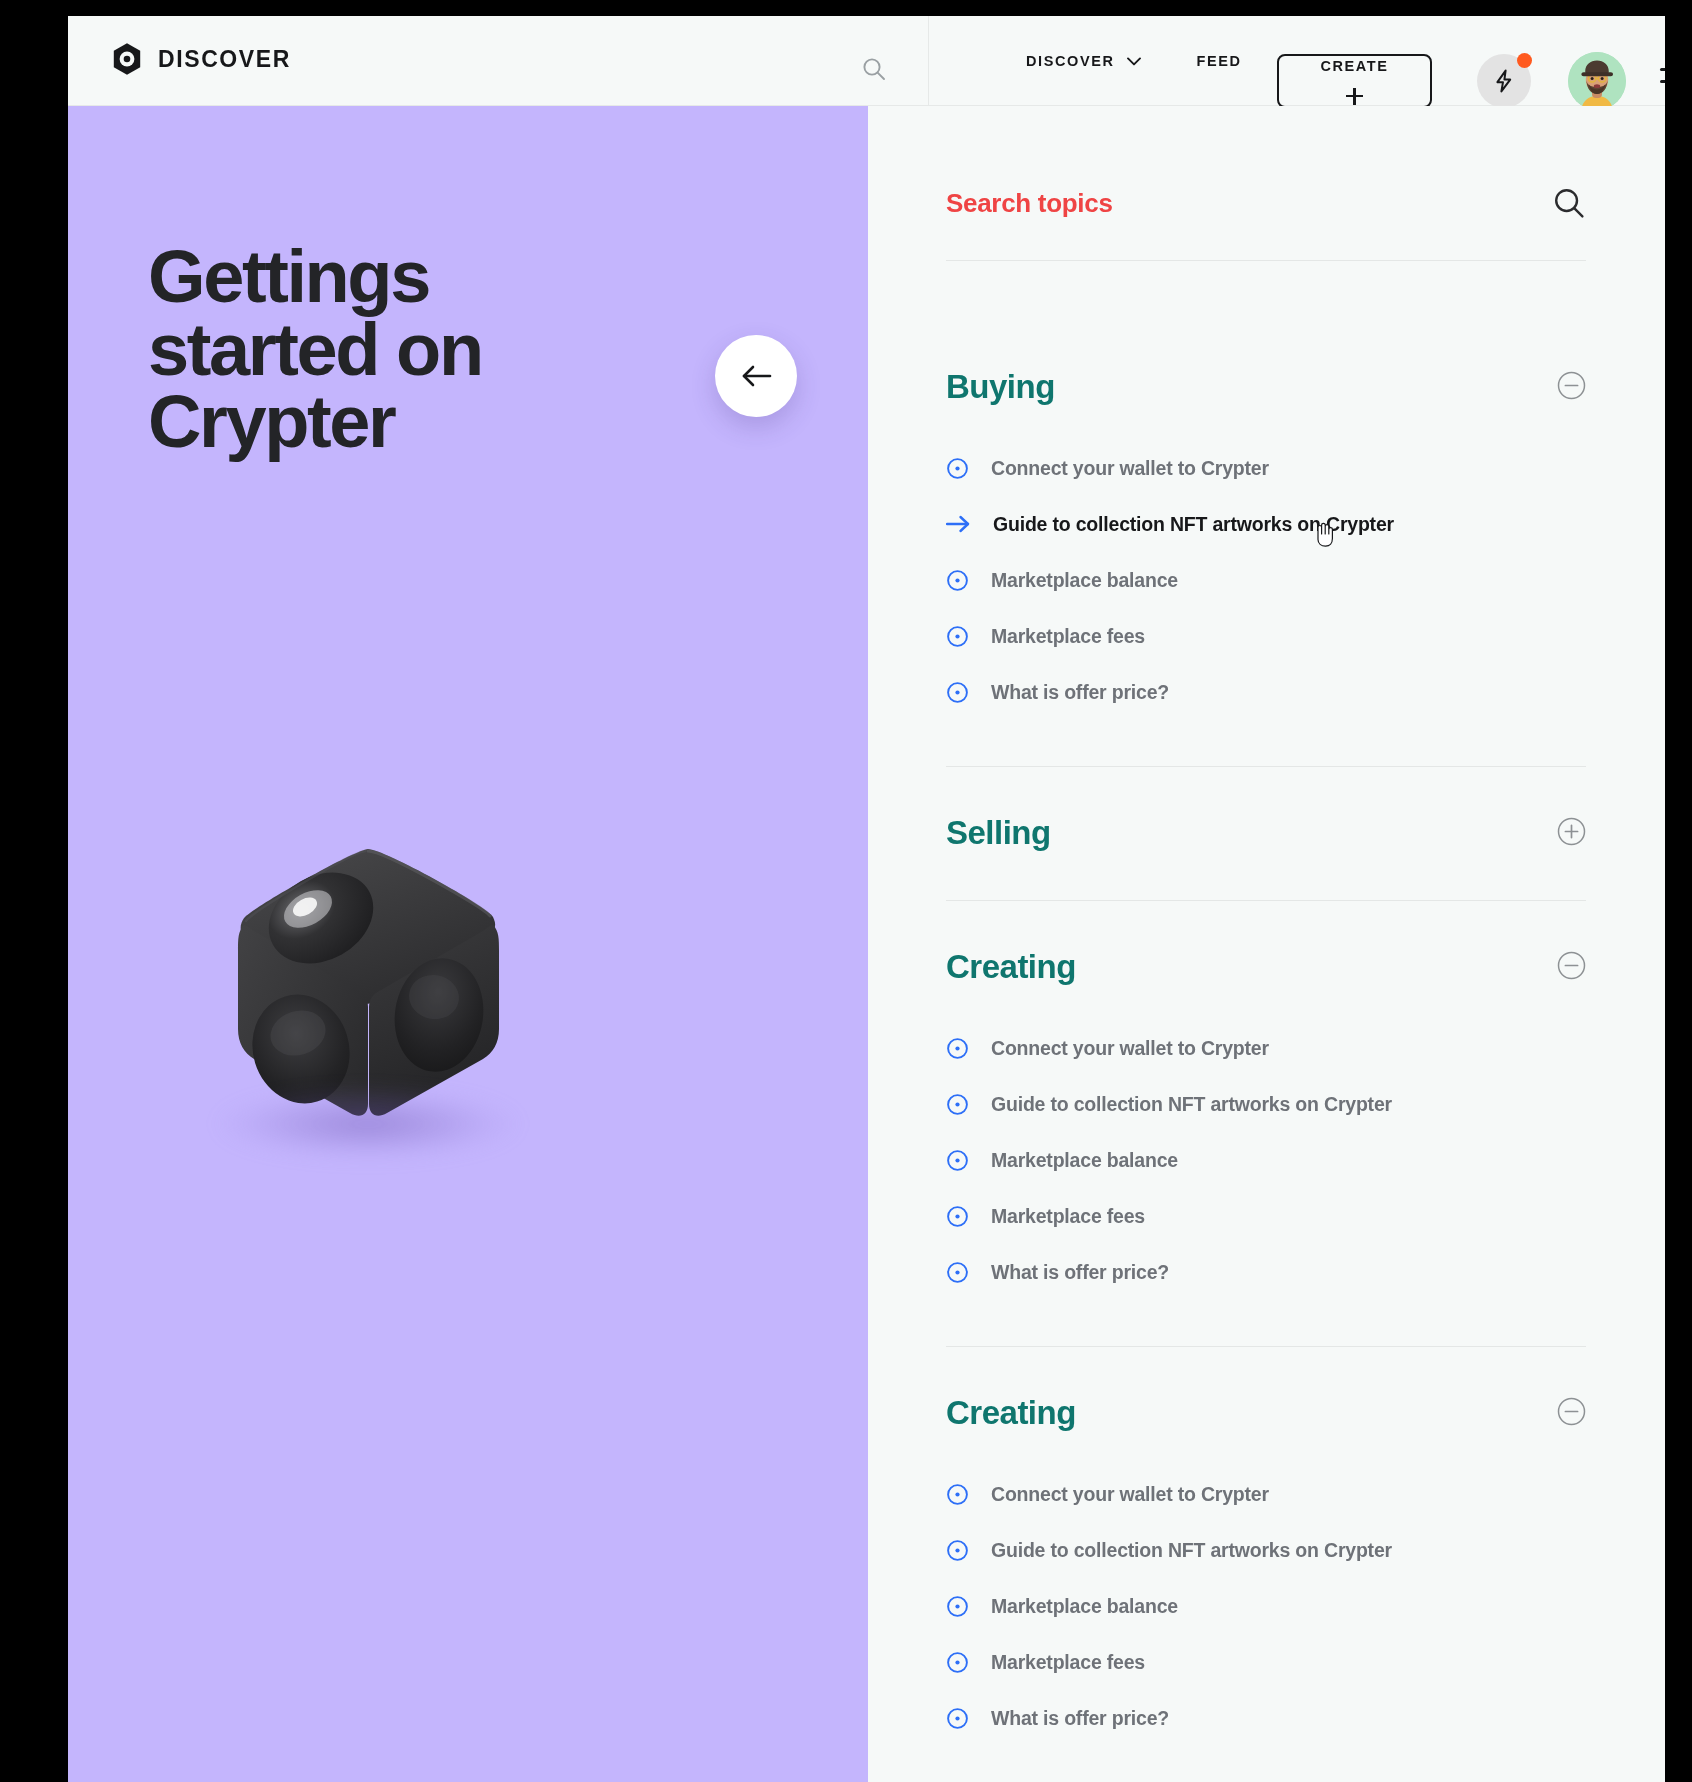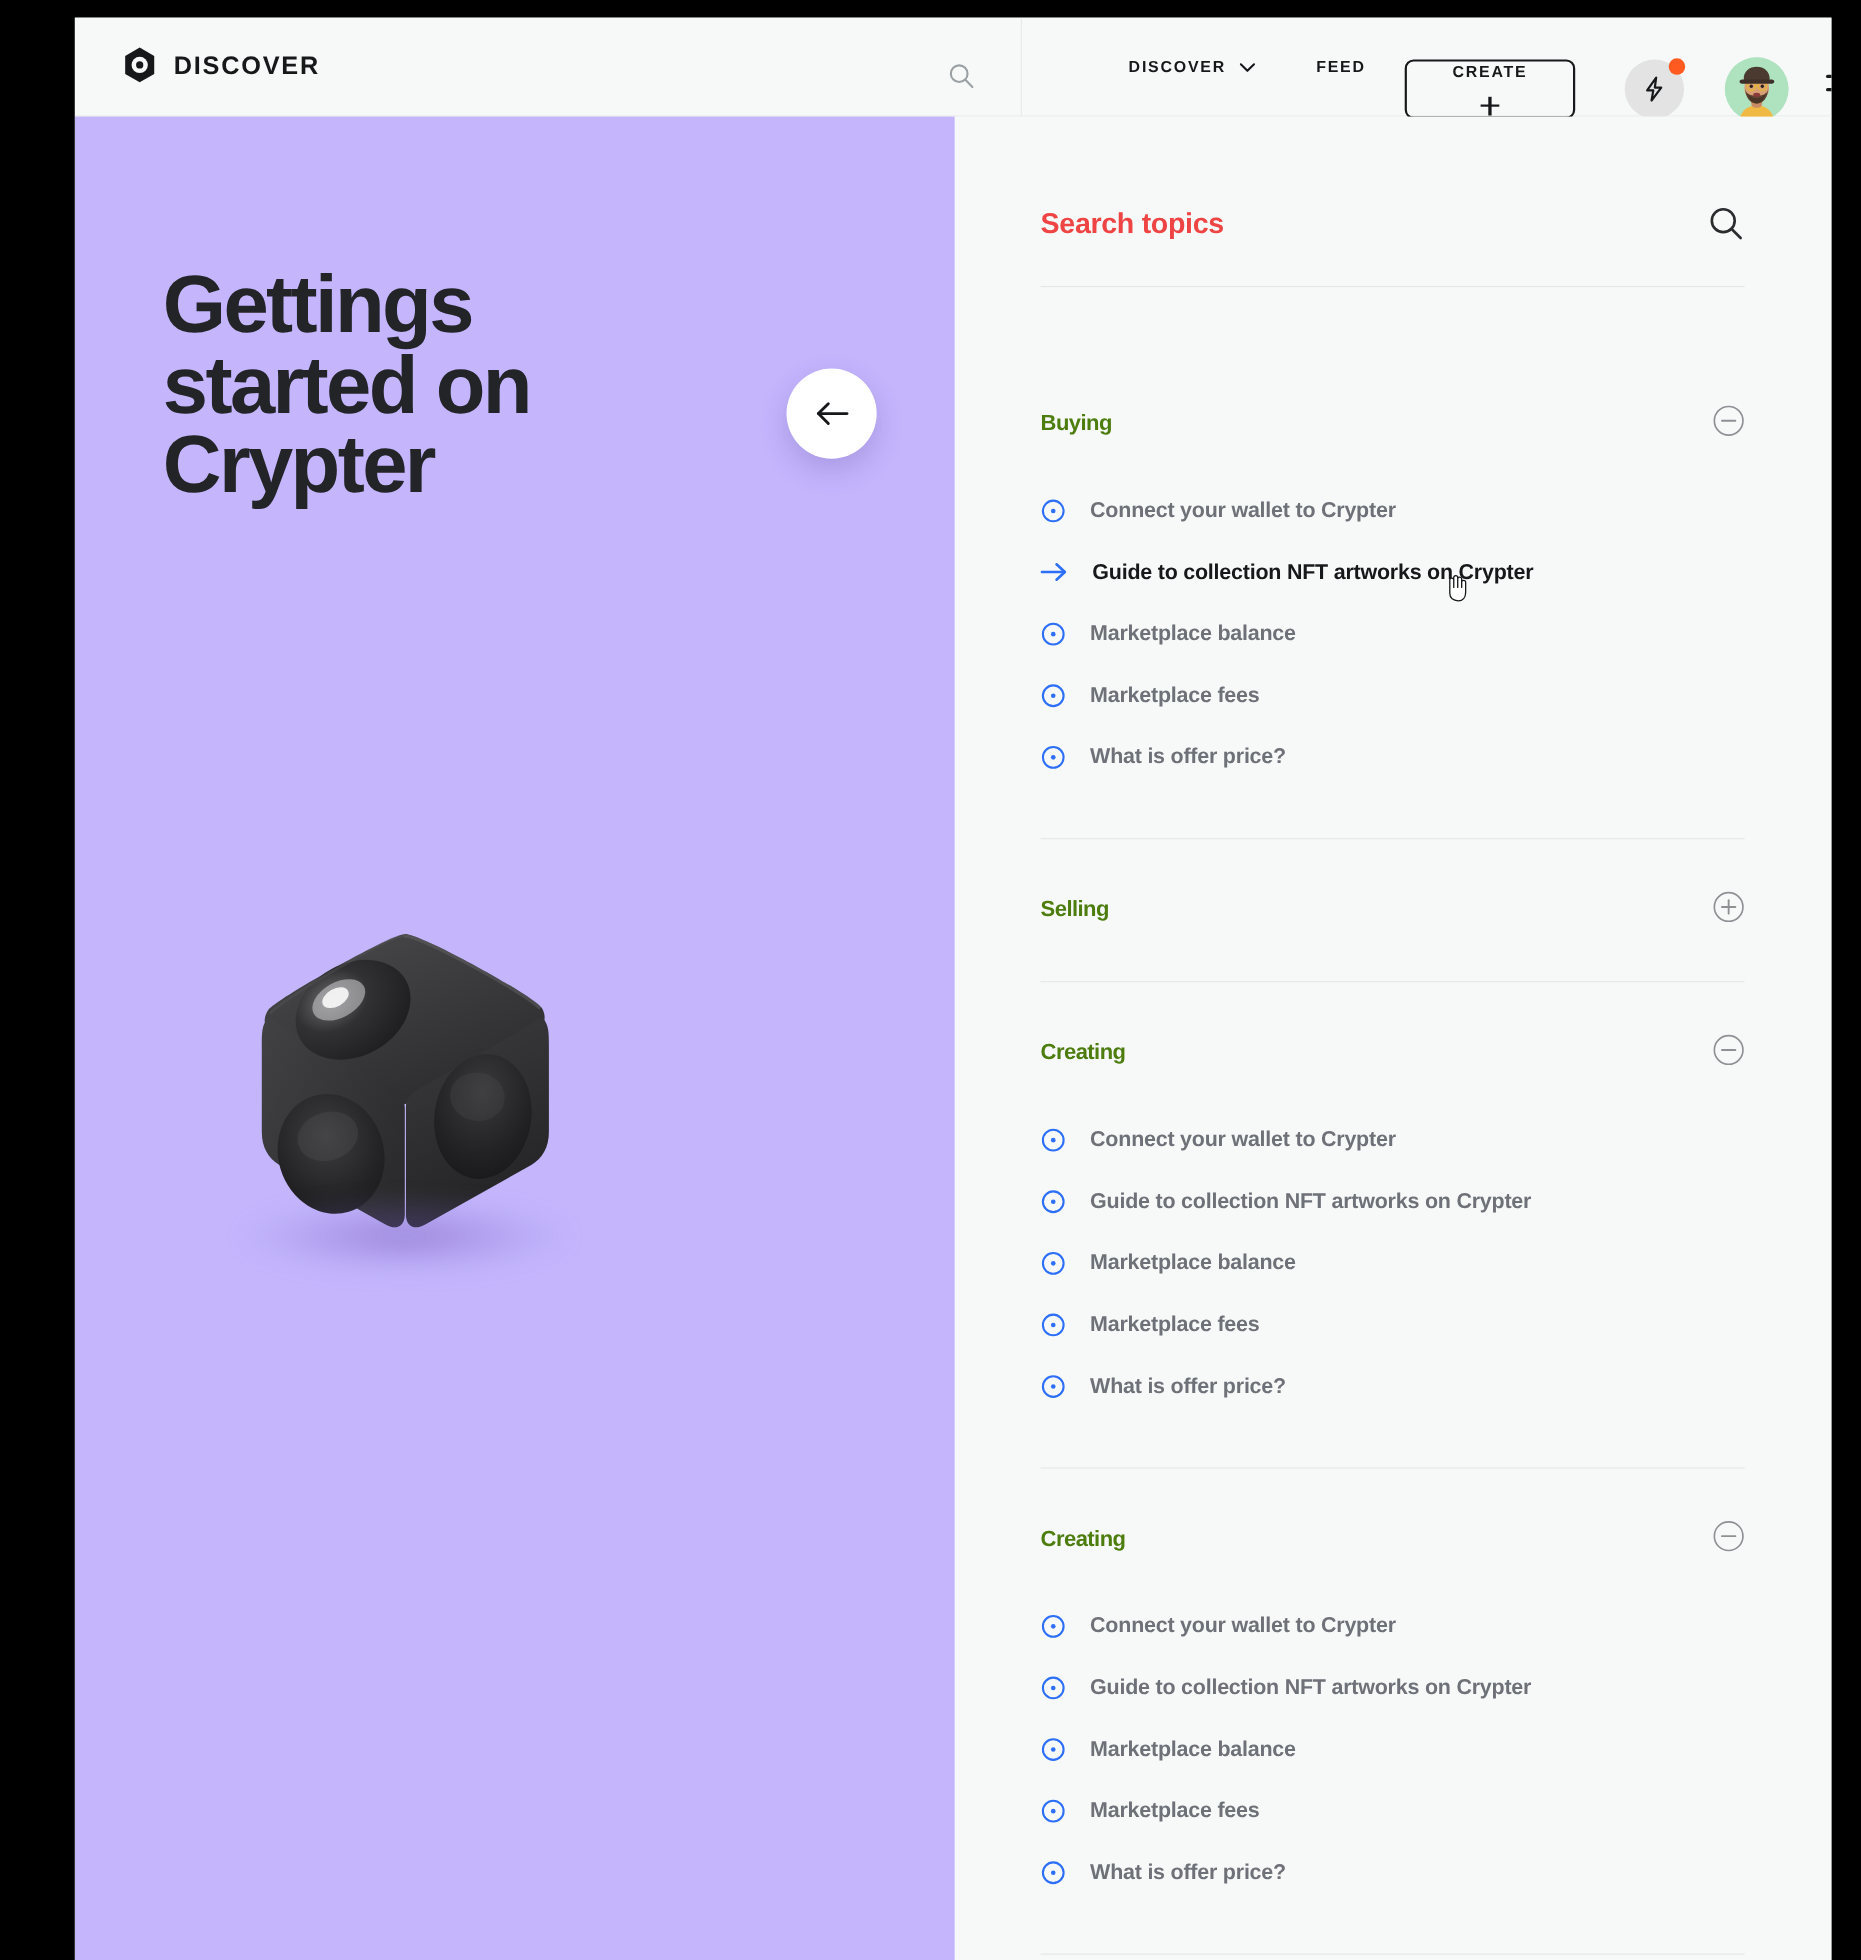--- a/index.html
+++ b/index.html
@@ -262,24 +262,24 @@
   .section { border-bottom: 1px solid #E4E7E6; }
 
   .section-head {
     display: flex;
     align-items: center;
     justify-content: space-between;
     padding: 47px 0 0 0;
     cursor: pointer;
   }
   .section-title {
-    font-size: 20px;
+    font-size: 33px;
     font-weight: 700;
     letter-spacing: -0.5px;
-    color: #4d7c0f;
+    color: #0f766e;
   }
   .toggle-icon { width: 29px; height: 29px; cursor: pointer; }
 
   .section-body { padding-top: 34px; padding-bottom: 46px; }
   .section-body.collapsed { padding-top: 0; padding-bottom: 48px; }
 
   .topic {
     display: flex;
     align-items: center;
     gap: 22px;

